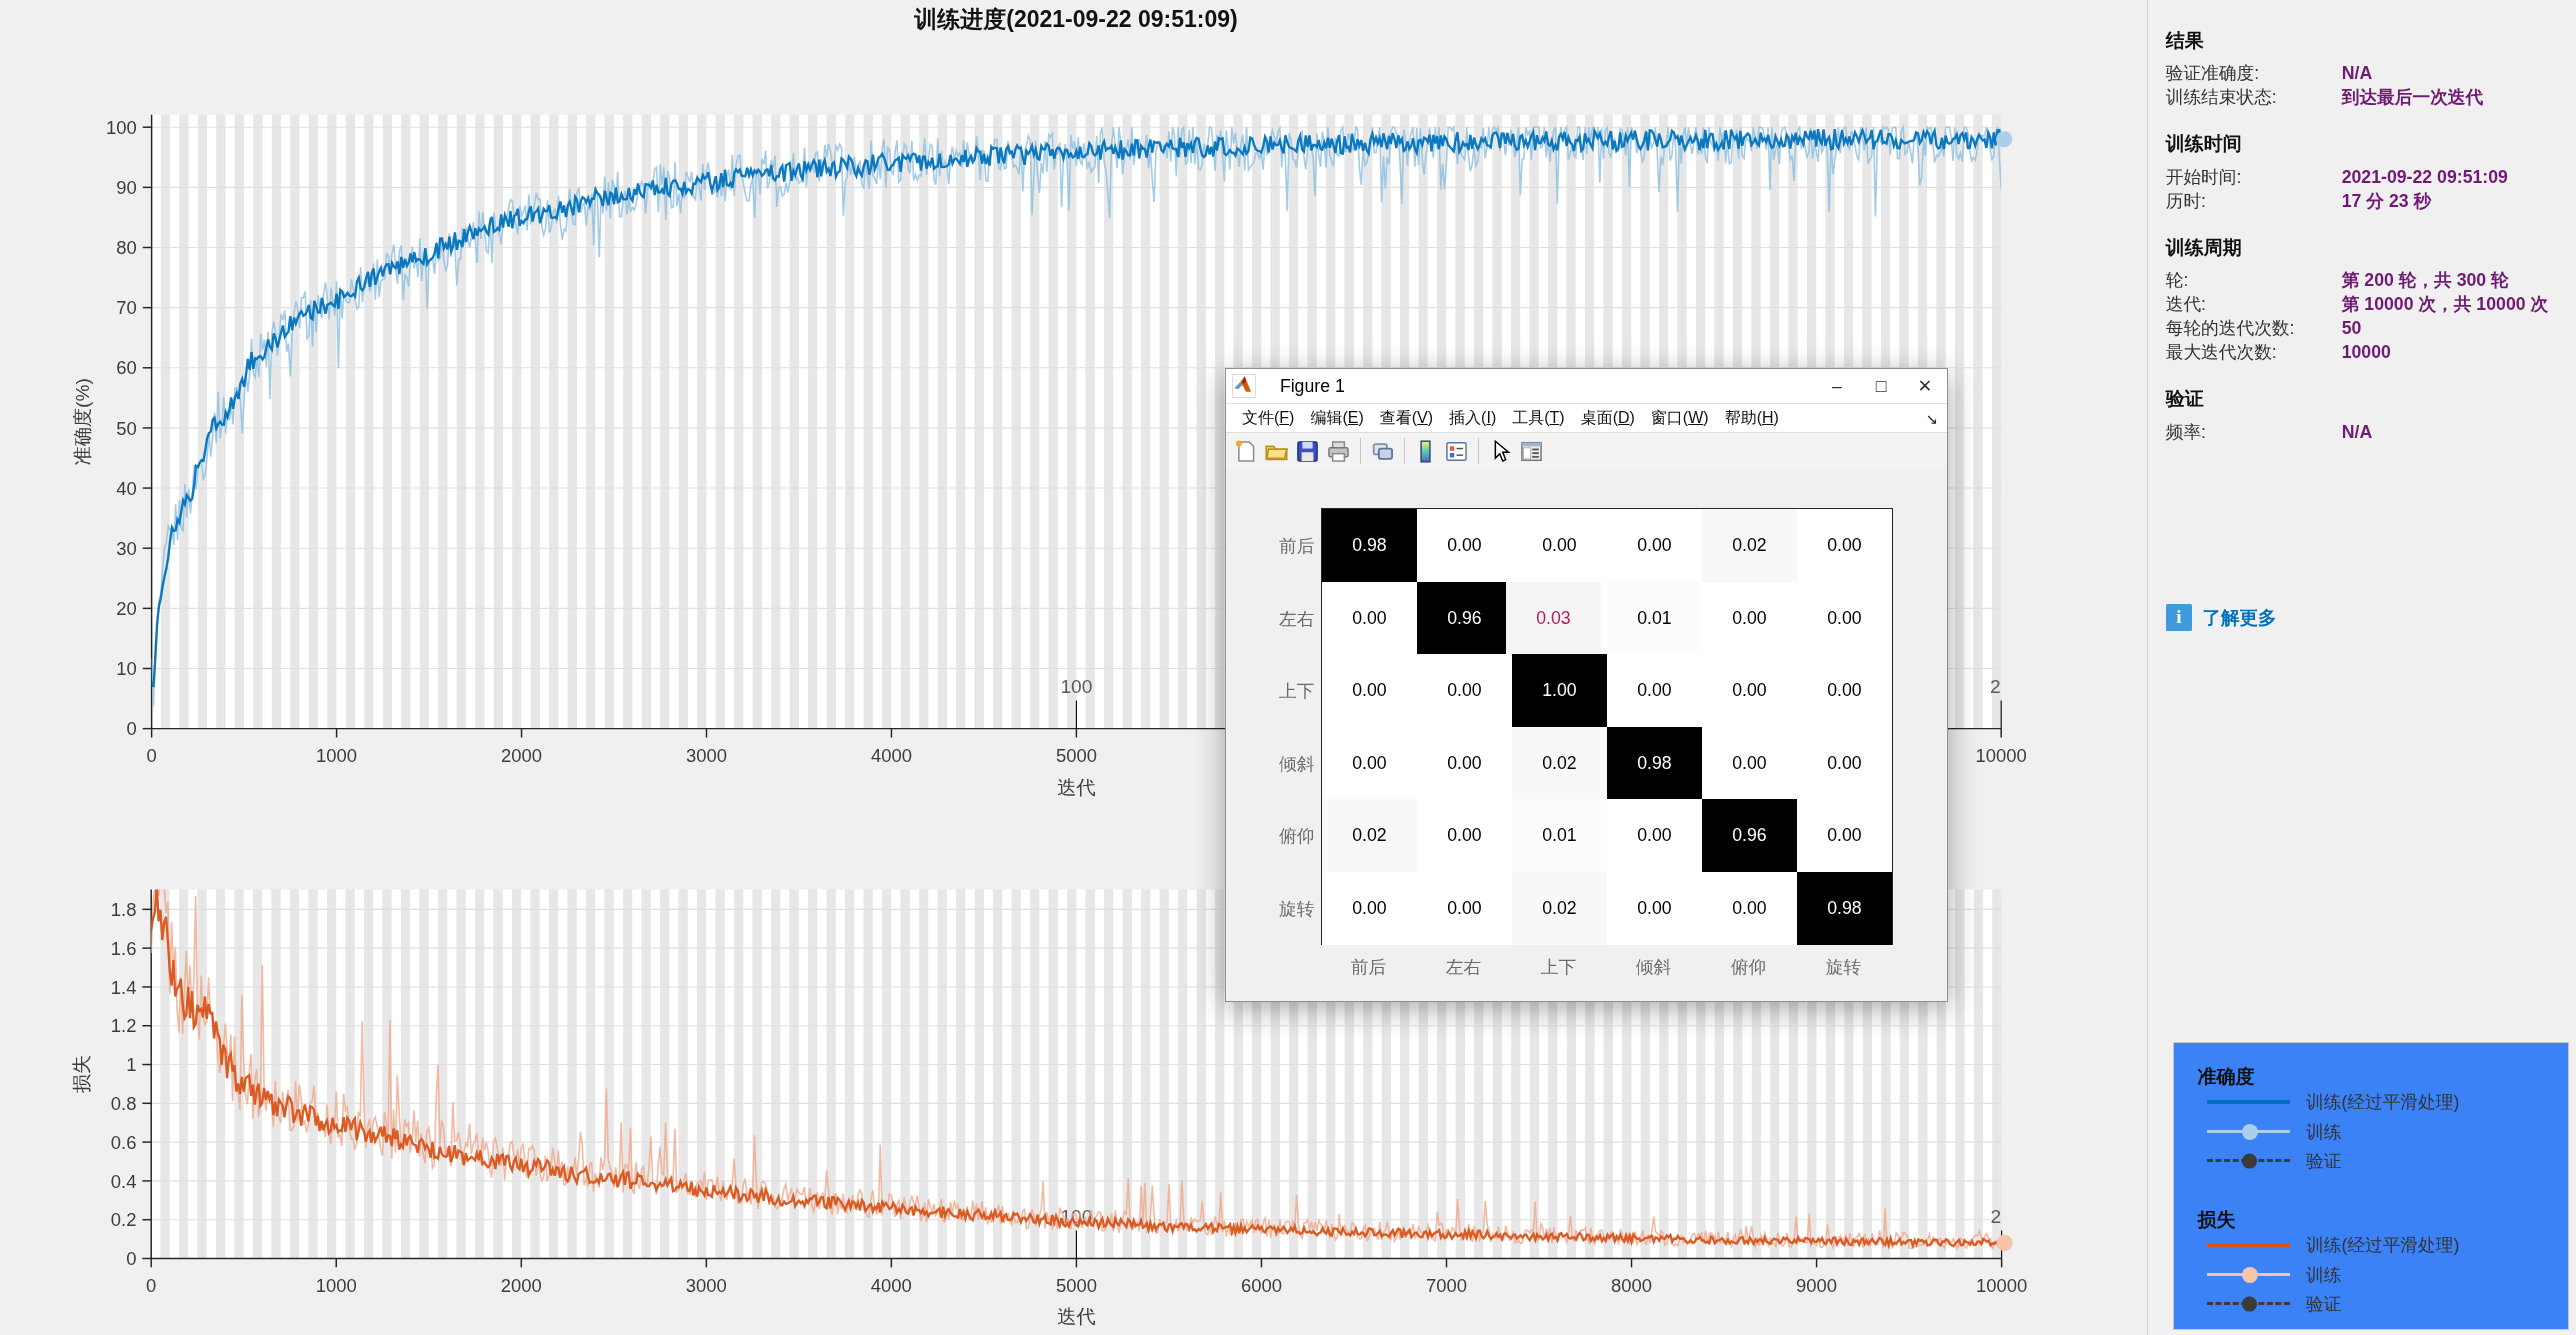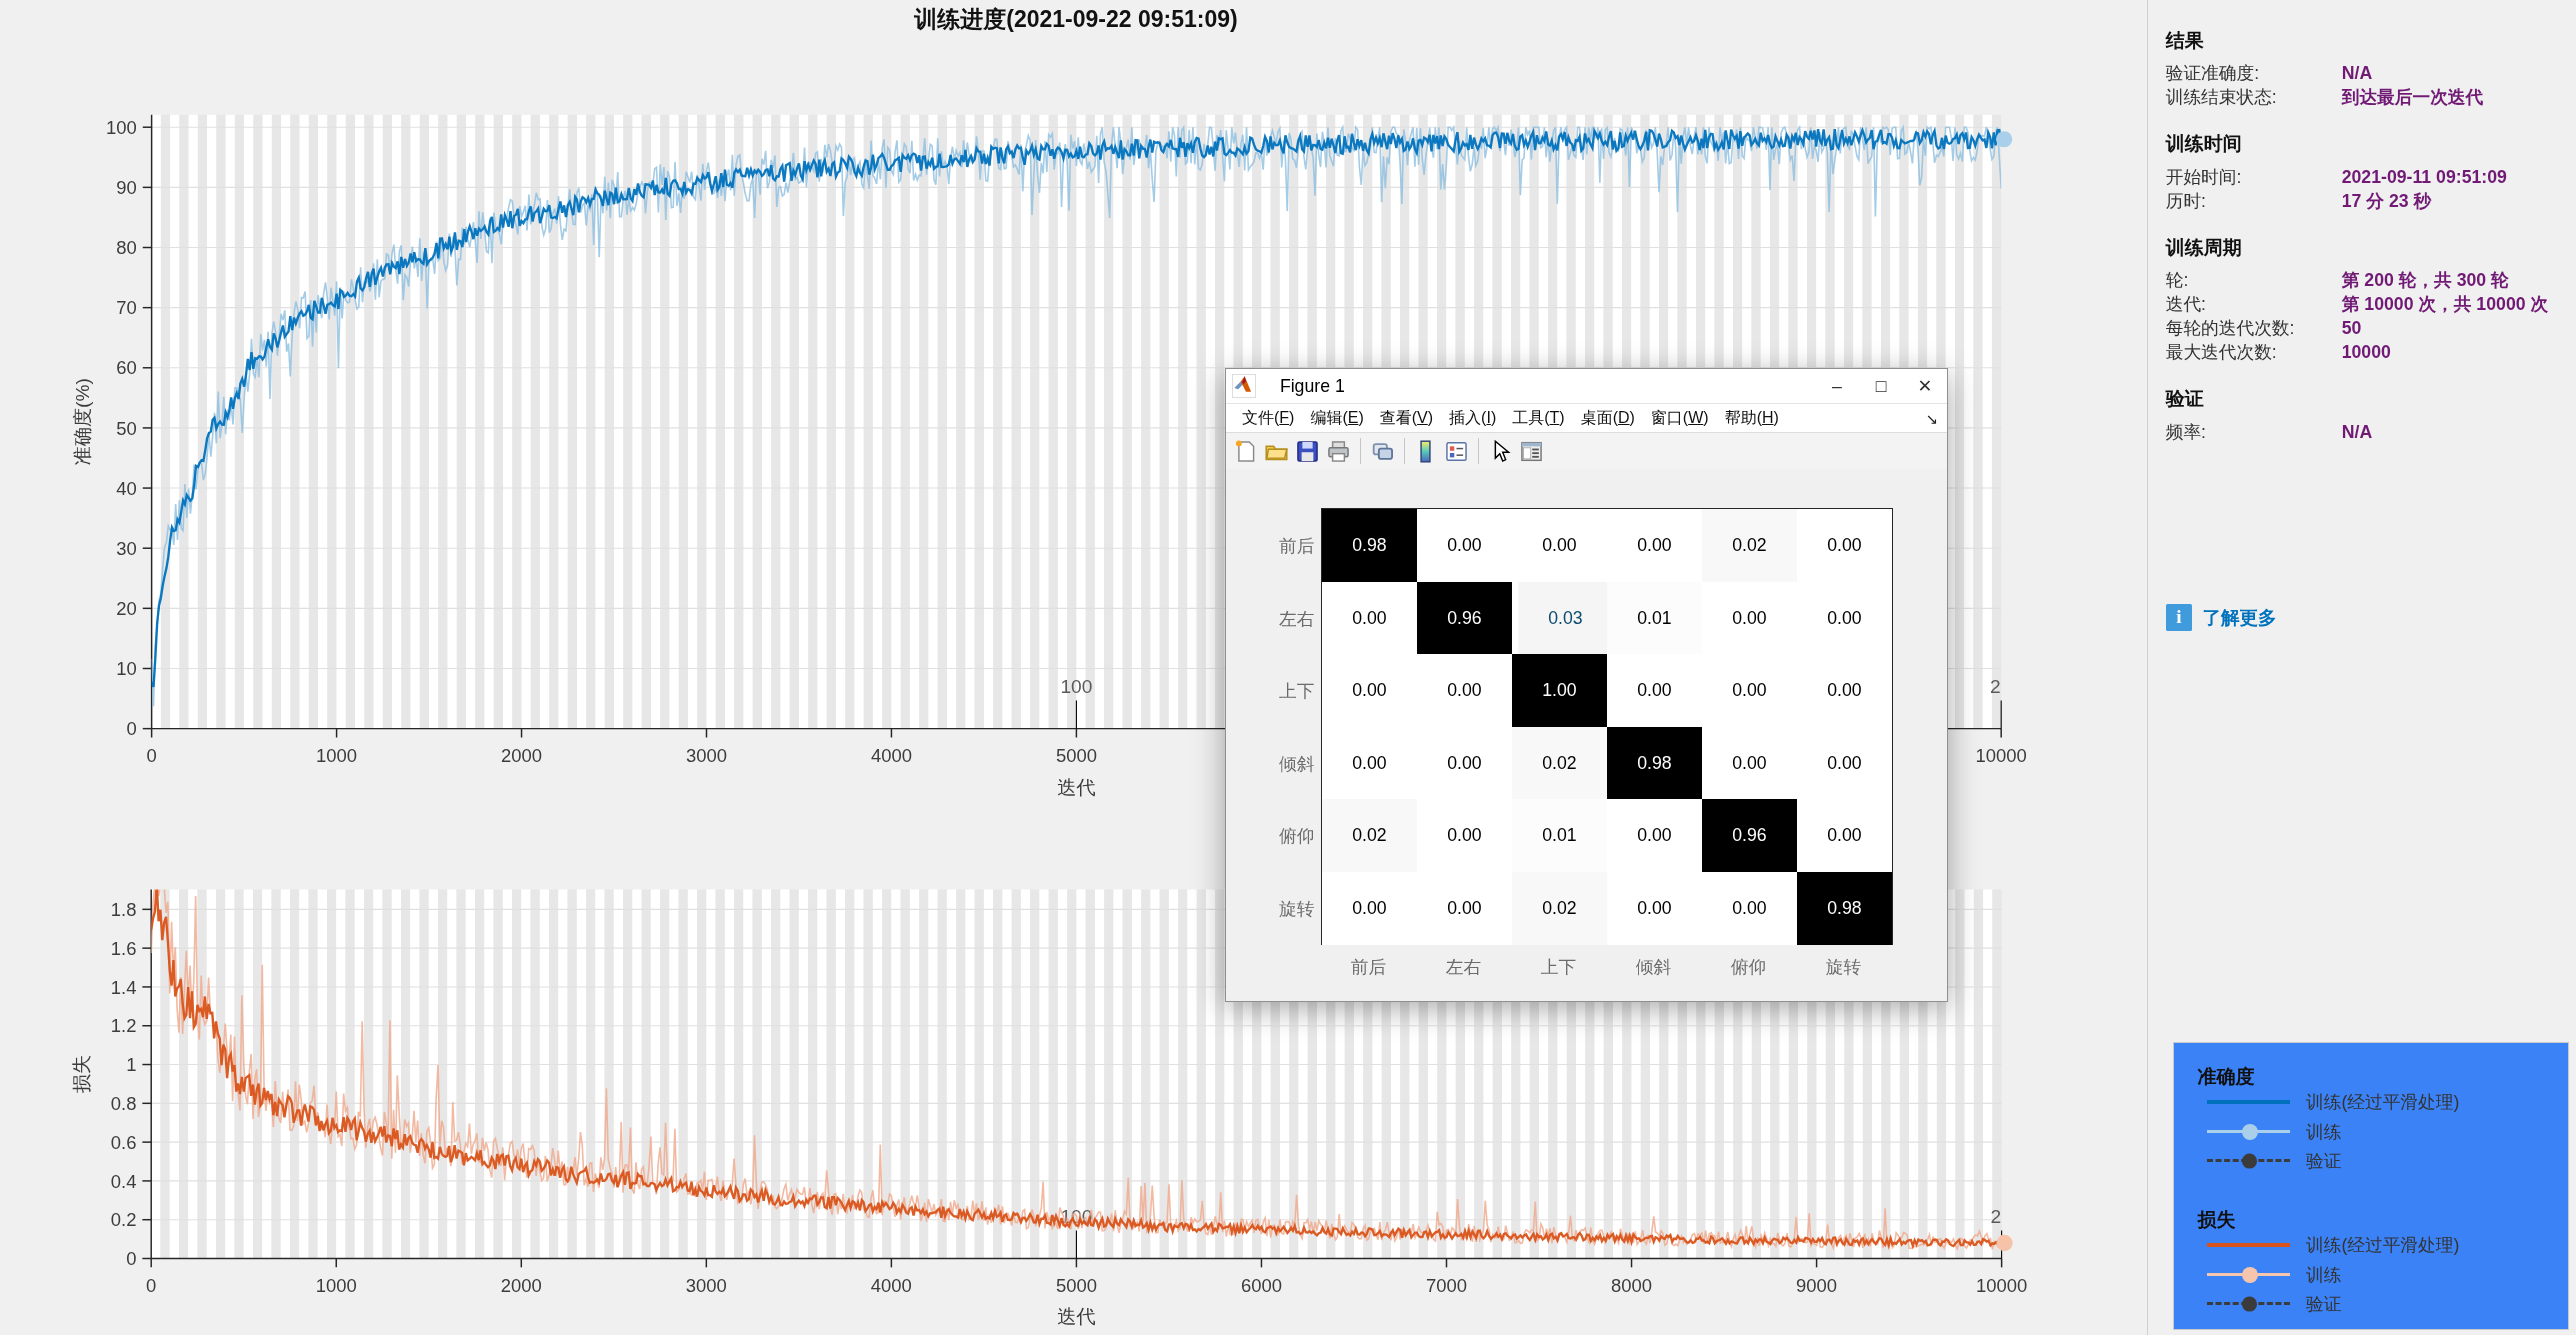--- a/index.html
+++ b/index.html
@@ -614,21 +614,21 @@
           </div>
           <div class="sb-row">
             <div class="sb-label">训练结束状态:</div>
             <div class="sb-value">到达最后一次迭代</div>
           </div>
         </div>
         <div class="sb-section">
           <div class="sb-heading">训练时间</div>
           <div class="sb-row">
             <div class="sb-label">开始时间:</div>
-            <div class="sb-value">2021-09-11 09:51:09</div>
+            <div class="sb-value">2021-09-22 09:51:09</div>
           </div>
           <div class="sb-row">
             <div class="sb-label">历时:</div>
             <div class="sb-value">17 分 23 秒</div>
           </div>
         </div>
         <div class="sb-section">
           <div class="sb-heading">训练周期</div>
           <div class="sb-row">
             <div class="sb-label">轮:</div>
@@ -810,21 +810,21 @@
     <div id="fig-canvas">
       <div id="cm-box">
           <div class="cm-cell" style="left:0px;top:0px;width:95px;height:73px;background:#000;color:#fff">0.98</div>
           <div class="cm-cell" style="left:95px;top:0px;width:95px;height:73px;background:rgb(255,255,255);color:#000">0.00</div>
           <div class="cm-cell" style="left:190px;top:0px;width:95px;height:73px;background:rgb(255,255,255);color:#000">0.00</div>
           <div class="cm-cell" style="left:285px;top:0px;width:95px;height:73px;background:rgb(255,255,255);color:#000">0.00</div>
           <div class="cm-cell" style="left:380px;top:0px;width:95px;height:73px;background:rgb(248,248,248);color:#000">0.02</div>
           <div class="cm-cell" style="left:475px;top:0px;width:95px;height:73px;background:rgb(255,255,255);color:#000">0.00</div>
           <div class="cm-cell" style="left:0px;top:73px;width:95px;height:73px;background:rgb(255,255,255);color:#000">0.00</div>
           <div class="cm-cell" style="left:95px;top:73px;width:95px;height:73px;background:#000;color:#fff">0.96</div>
-          <div class="cm-cell" style="left:196px;top:73px;width:95px;height:73px;background:rgb(245,245,245);color:#0c4a6e">0.03</div>
+          <div class="cm-cell" style="left:184px;top:73px;width:95px;height:73px;background:rgb(245,245,245);color:#be185d">0.03</div>
           <div class="cm-cell" style="left:285px;top:73px;width:95px;height:73px;background:rgb(252,252,252);color:#000">0.01</div>
           <div class="cm-cell" style="left:380px;top:73px;width:95px;height:73px;background:rgb(255,255,255);color:#000">0.00</div>
           <div class="cm-cell" style="left:475px;top:73px;width:95px;height:73px;background:rgb(255,255,255);color:#000">0.00</div>
           <div class="cm-cell" style="left:0px;top:145px;width:95px;height:73px;background:rgb(255,255,255);color:#000">0.00</div>
           <div class="cm-cell" style="left:95px;top:145px;width:95px;height:73px;background:rgb(255,255,255);color:#000">0.00</div>
           <div class="cm-cell" style="left:190px;top:145px;width:95px;height:73px;background:#000;color:#fff">1.00</div>
           <div class="cm-cell" style="left:285px;top:145px;width:95px;height:73px;background:rgb(255,255,255);color:#000">0.00</div>
           <div class="cm-cell" style="left:380px;top:145px;width:95px;height:73px;background:rgb(255,255,255);color:#000">0.00</div>
           <div class="cm-cell" style="left:475px;top:145px;width:95px;height:73px;background:rgb(255,255,255);color:#000">0.00</div>
           <div class="cm-cell" style="left:0px;top:218px;width:95px;height:73px;background:rgb(255,255,255);color:#000">0.00</div>

